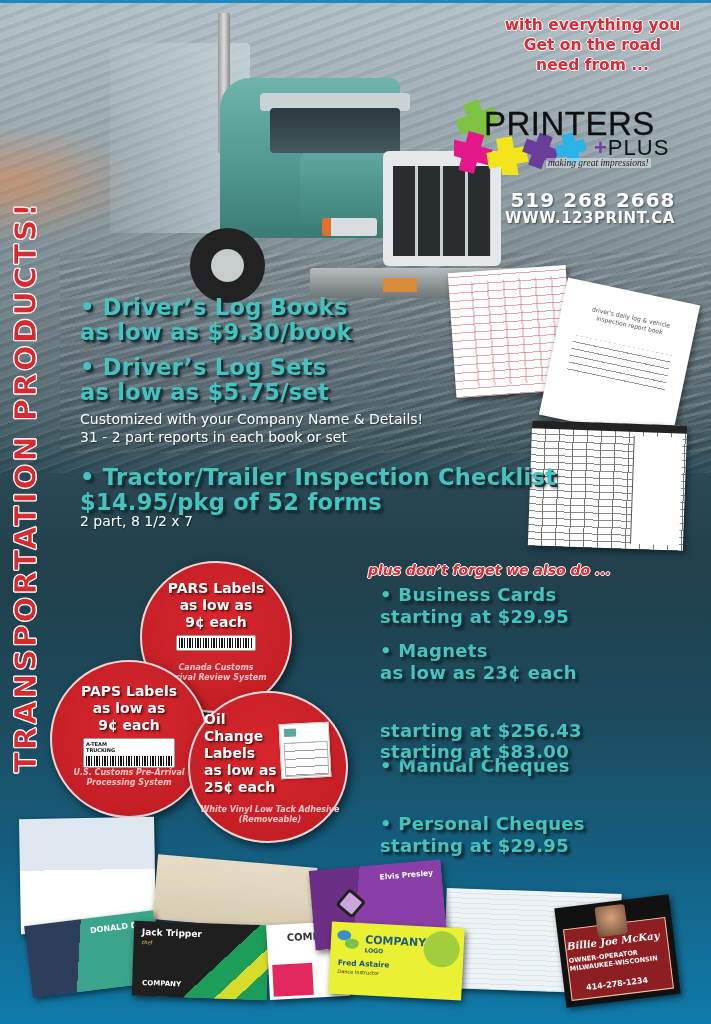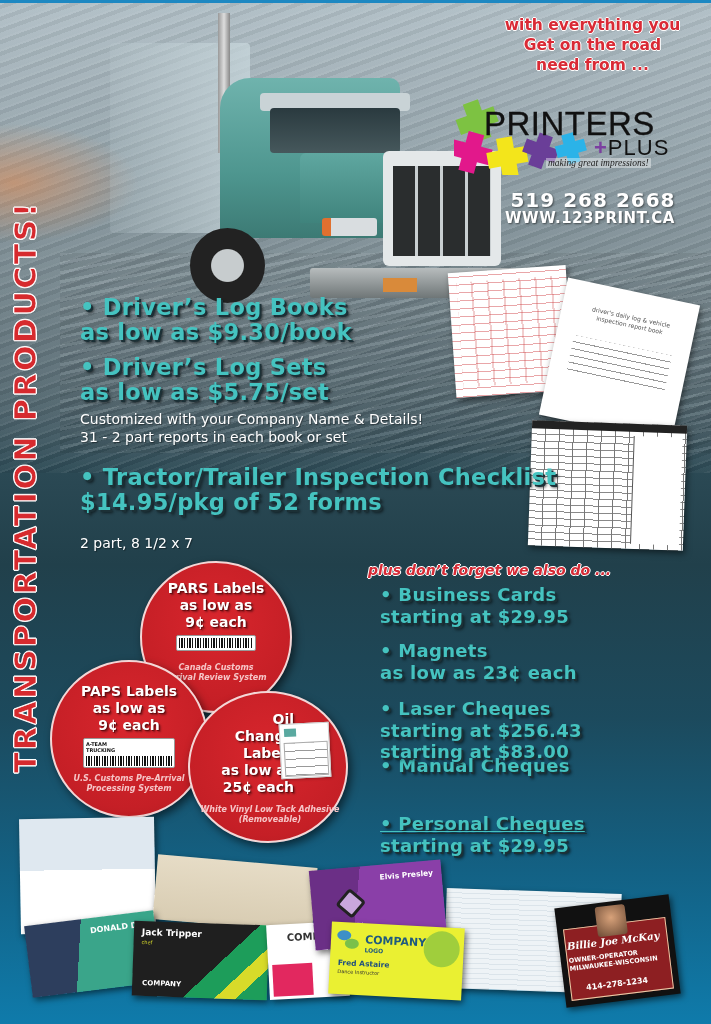--- a/index.html
+++ b/index.html
@@ -193,69 +193,68 @@
   <div class="teal h-main" style="top:292px;">• Driver’s Log Books</div>
   <div class="teal h-main" style="top:317px;">as low as $9.30/book</div>
   <div class="teal h-main" style="top:352px;">• Driver’s Log Sets</div>
   <div class="teal h-main" style="top:377px;">as low as $5.75/set</div>
 
   <div class="sub-white" style="top:408px;">Customized with your Company Name &amp; Details!</div>
   <div class="sub-white" style="top:426px;">31 - 2 part reports in each book or set</div>
 
   <div class="teal h-main" style="top:462px; left:80px;">• Tractor/Trailer Inspection Checklist</div>
   <div class="teal h-main" style="top:487px;">$14.95/pkg of 52 forms</div>
-  <div class="sub-white" style="top:532px;">2 part, 8 1/2 x 7</div>
+  <div class="sub-white" style="top:510px;">2 part, 8 1/2 x 7</div>
 
   <div class="circle pars">
     <div class="c-text" style="margin-top:16px; font-size:14px; line-height:18px;">PARS Labels</div>
     <div class="c-text" style="font-size:14px; line-height:17px;">as low as</div>
     <div class="c-text" style="font-size:14px; line-height:17px;">9¢ each</div>
     <div class="barcode" style="width:80px; margin-top:4px; padding:2px;"><div class="bars"></div></div>
     <div class="c-note" style="margin-top:8px;">Canada Customs</div>
     <div class="c-note">Arrival Review System</div>
   </div>
 
   <div class="circle paps">
     <div class="c-text" style="margin-top:20px; font-size:14px; line-height:18px;">PAPS Labels</div>
     <div class="c-text" style="font-size:14px; line-height:17px;">as low as</div>
     <div class="c-text" style="font-size:14px; line-height:17px;">9¢ each</div>
     <div class="barcode" style="width:92px; height:30px; margin-top:4px; padding:2px; text-align:left; position:relative;">
       <div style="font-size:5px; line-height:6px; font-weight:bold; color:#111;">A-TEAM</div>
       <div style="font-size:5px; line-height:6px; font-weight:bold; color:#111;">TRUCKING</div>
       <div class="bars" style="margin-top:3px;"></div>
     </div>
-    <div class="c-note" style="margin-top:6px;">U.S. Customs Pre-Arrival</div>
+    <div class="c-note" style="">U.S. Customs Pre-Arrival</div>
     <div class="c-note">Processing System</div>
   </div>
 
   <div class="circle oil">
-    <div style="position:absolute; left:14px; top:18px; width:90px; text-align:right;">
+    <div style="position:absolute; left:14px; top:18px; width:90px; text-align:left;">
       <div class="c-text" style="font-size:14px; line-height:17px;">Oil</div>
       <div class="c-text" style="font-size:14px; line-height:17px;">Change</div>
       <div class="c-text" style="font-size:14px; line-height:17px;">Labels</div>
       <div class="c-text" style="font-size:14px; line-height:17px;">as low as</div>
       <div class="c-text" style="font-size:14px; line-height:17px;">25¢ each</div>
     </div>
     <div class="oil-label"></div>
     <div style="position:absolute; left:0; top:112px; width:160px; text-align:center;">
       <div class="c-note">White Vinyl Low Tack Adhesive</div>
       <div class="c-note">(Removeable)</div>
     </div>
   </div>
 
   <div class="plus-note">plus don’t forget we also do ...</div>
   <div class="teal svc" style="top:581px;">• Business Cards</div>
   <div class="teal svc" style="top:603px; left:380px;">starting at $29.95</div>
   <div class="teal svc" style="top:637px;">• Magnets</div>
   <div class="teal svc" style="top:659px;">as low as 23¢ each</div>
-  <div class="teal svc" style="top:695px;">• Laser Cheques</div>
   <div class="teal svc" style="top:717px;">starting at $256.43</div>
   <div class="teal svc" style="top:752px;">• Manual Cheques</div>
   <div class="teal svc" style="top:738px;">starting at $83.00</div>
-  <div class="teal svc" style="top:810px;text-decoration:underline;">• Personal Cheques</div>
+  <div class="teal svc" style="top:810px;">• Personal Cheques</div>
   <div class="teal svc" style="top:832px;">starting at $29.95</div>
 
   <div class="card cheque1"></div>
   <div class="card cheque2"></div>
   <div class="card cheque3"></div>
 
   <div class="card bc-donald">
     <div class="name">DONALD D</div>
   </div>
   <div class="card bc-jack">

